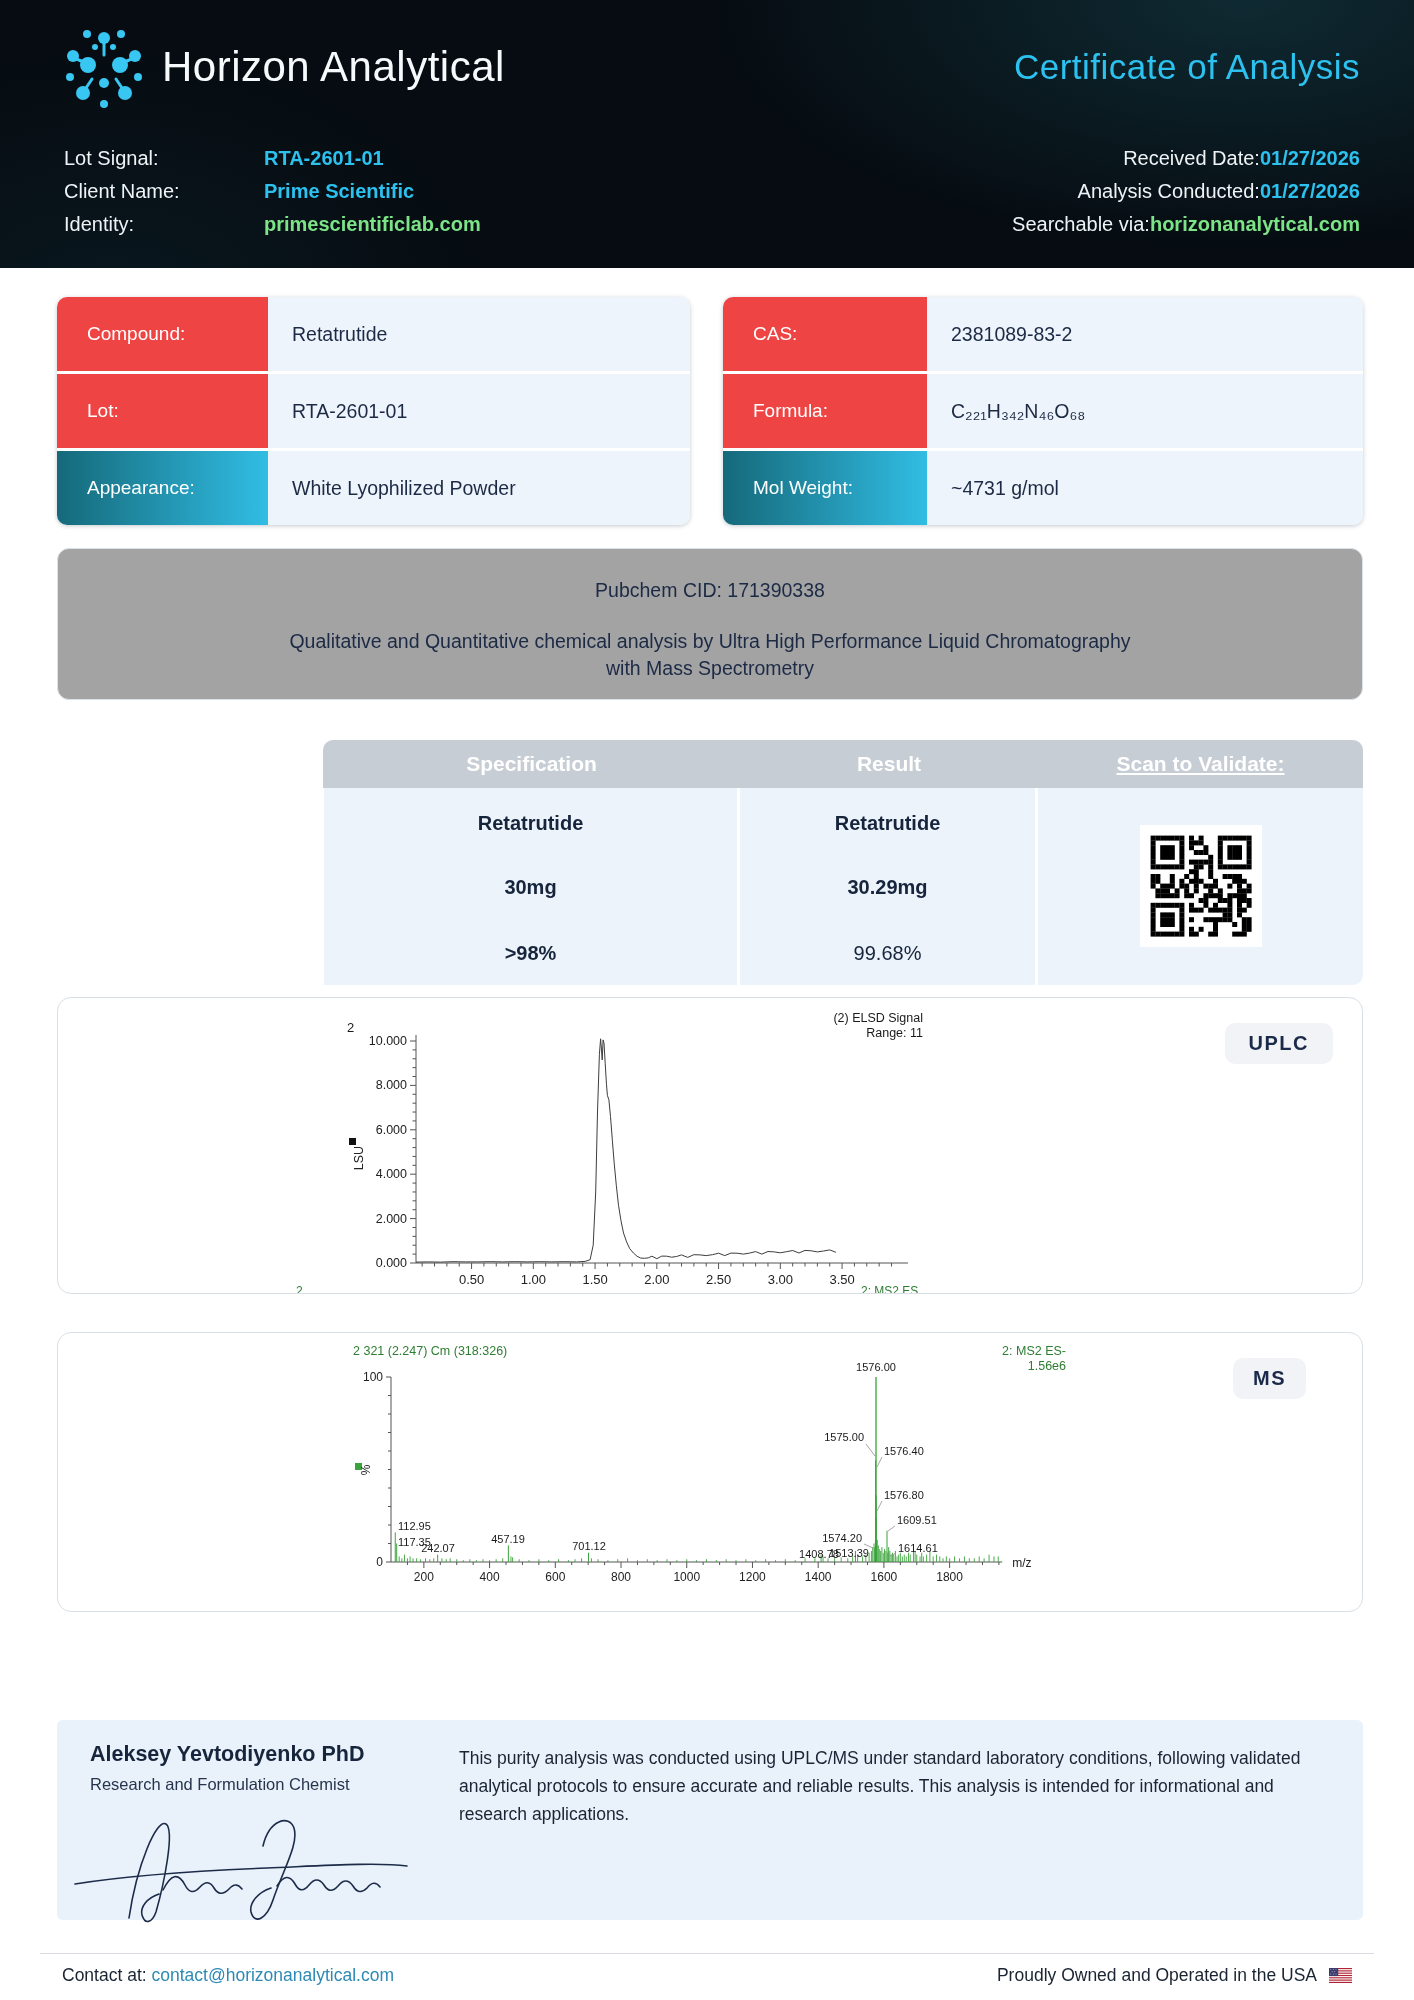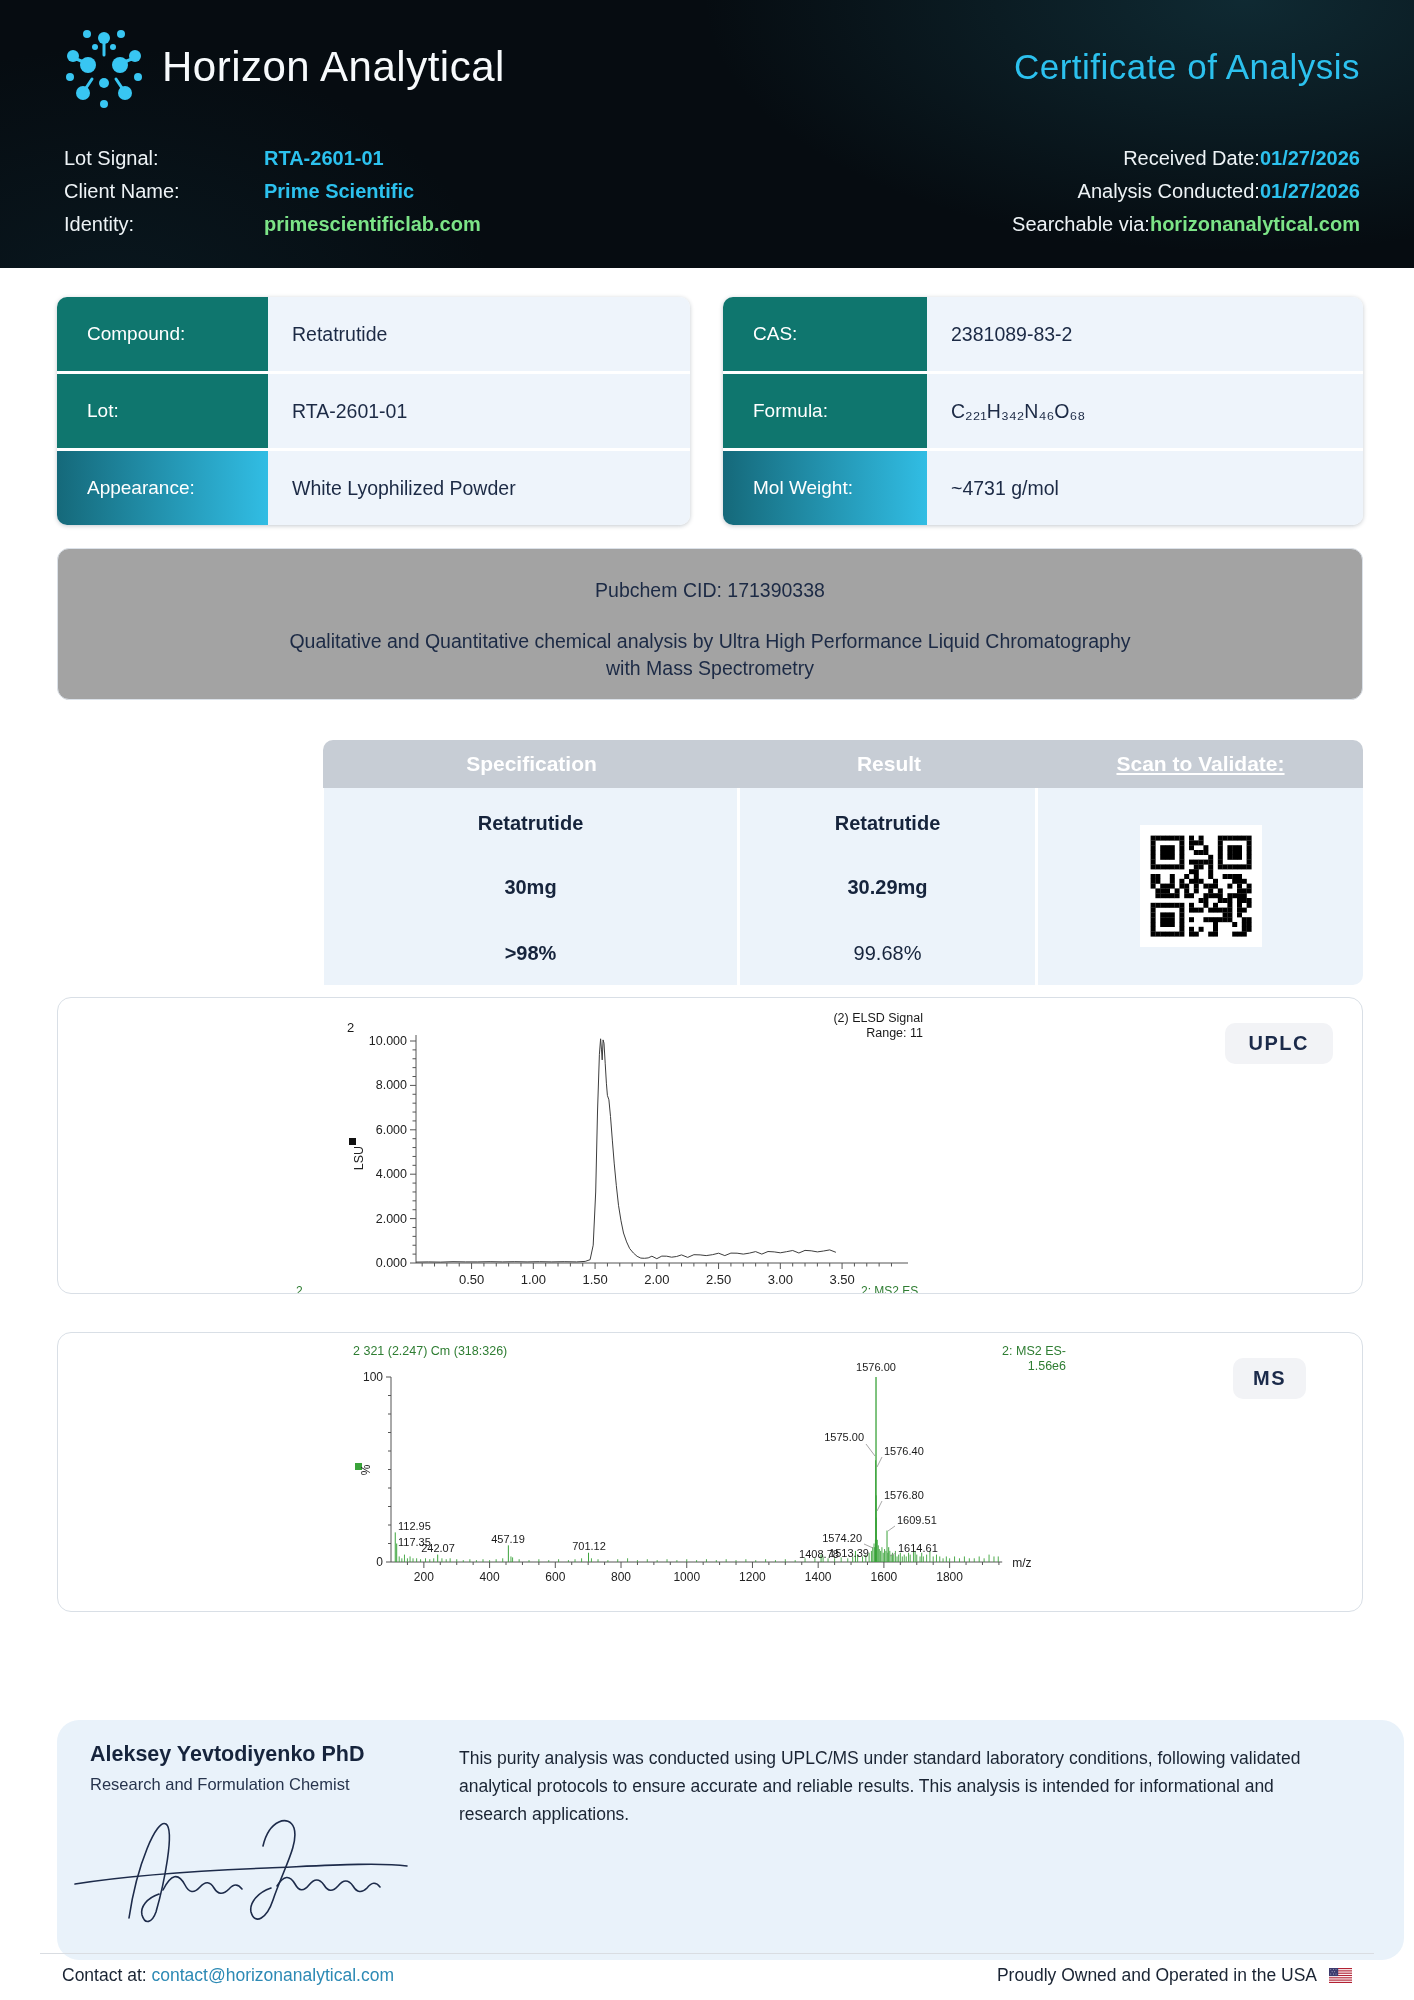--- a/index.html
+++ b/index.html
@@ -26,21 +26,21 @@
   .v-green{color:#7ce487;}
 
   
   .info-wrap{position:absolute;top:297px;left:57px;width:1306px;height:228px;}
   .info-card{position:absolute;top:0;height:228px;border-radius:10px;overflow:hidden;
              box-shadow:0 1px 4px rgba(20,40,60,.25);}
   .info-card.left{left:0;width:633px;}
   .info-card.right{left:666px;width:640px;}
   .info-row{display:flex;height:74px;margin-bottom:3px;}
   .info-row:last-child{margin-bottom:0;}
-  .info-label{background:#0f766e;color:#ffffff;font-size:19px;display:flex;align-items:center;
+  .info-label{background:#ef4444;color:#ffffff;font-size:19px;display:flex;align-items:center;
               padding-left:30px;box-sizing:border-box;}
   .info-card.left .info-label{width:211px;}
   .info-card.right .info-label{width:204px;}
   .info-label.accent{background:linear-gradient(90deg,#15697a 0%, #31bde4 100%);}
   .info-value{background:#eef4fb;color:#1c2a45;font-size:19.5px;display:flex;align-items:center;
               padding-left:24px;box-sizing:border-box;flex:1;}
 
   
   .summary{position:absolute;left:57px;top:548px;width:1306px;height:152px;box-sizing:border-box;
            border:1px solid #dbe1e8;border-radius:12px;background:#a3a3a3;text-align:center;}
@@ -68,22 +68,22 @@
               border:1px solid #d9dfe6;border-radius:14px;overflow:hidden;}
   .uplc-card{top:997px;height:297px;}
   .ms-card{top:1332px;height:280px;}
   .badge{position:absolute;top:25px;background:#f2f3f6;border-radius:10px;color:#1b2a4a;
          font-weight:700;font-size:20px;letter-spacing:1.5px;padding:9px 24px;}
   .uplc-badge{right:29px;}
   .ms-badge{right:56px;padding:9px 20px;}
   .clip-green{position:absolute;font-size:12px;color:#2e7d32;}
 
   
-  .sig-card{position:absolute;left:57px;top:1720px;width:1306px;height:240px;background:#e9f2fa;
-            border-radius:22px;padding-left:41px;}
+  .sig-card{position:absolute;left:57px;top:1720px;width:1306px;height:200px;background:#e9f2fa;
+            border-radius:6px;}
   .sig-name{position:absolute;left:33px;top:22px;font-size:21.5px;font-weight:700;color:#16243c;}
   .sig-role{position:absolute;left:33px;top:55px;font-size:16.5px;color:#27344d;}
   .sig-svg{position:absolute;left:10px;top:82px;}
   .disclaimer{position:absolute;left:402px;top:24px;width:880px;font-size:17.5px;line-height:28px;color:#1a2433;}
 
   
   .footer-line{position:absolute;left:40px;top:1953px;width:1334px;height:1px;background:#d9dde2;}
   .footer{position:absolute;left:62px;right:62px;top:1962px;height:26px;display:flex;
           justify-content:space-between;align-items:center;font-size:17.5px;color:#1a2433;}
   .footer a{color:#2d8ab5;text-decoration:none;}

